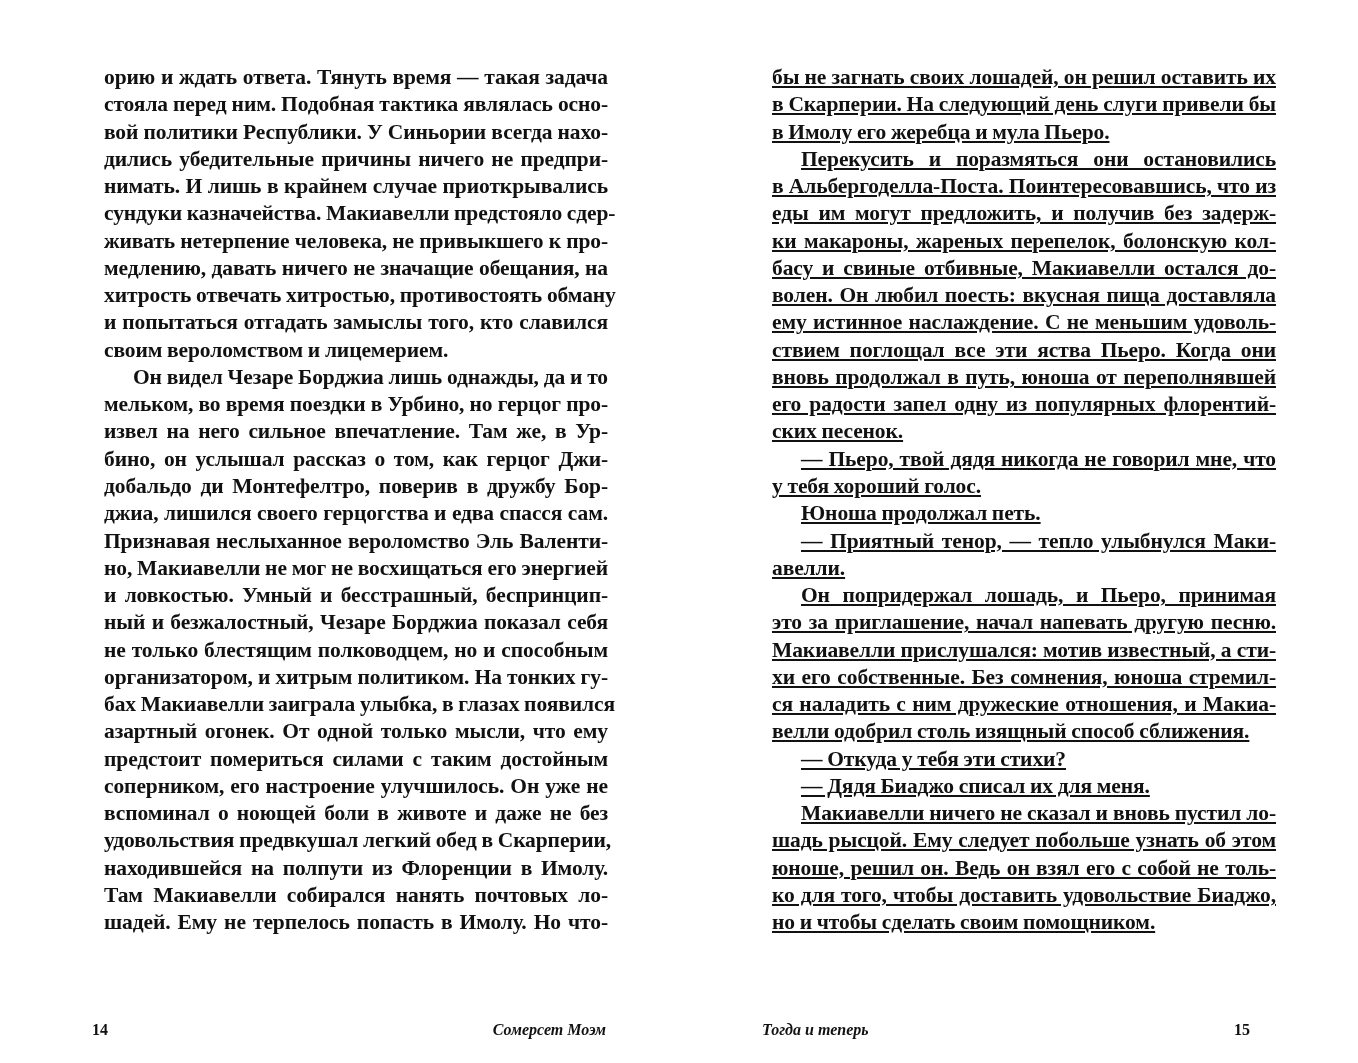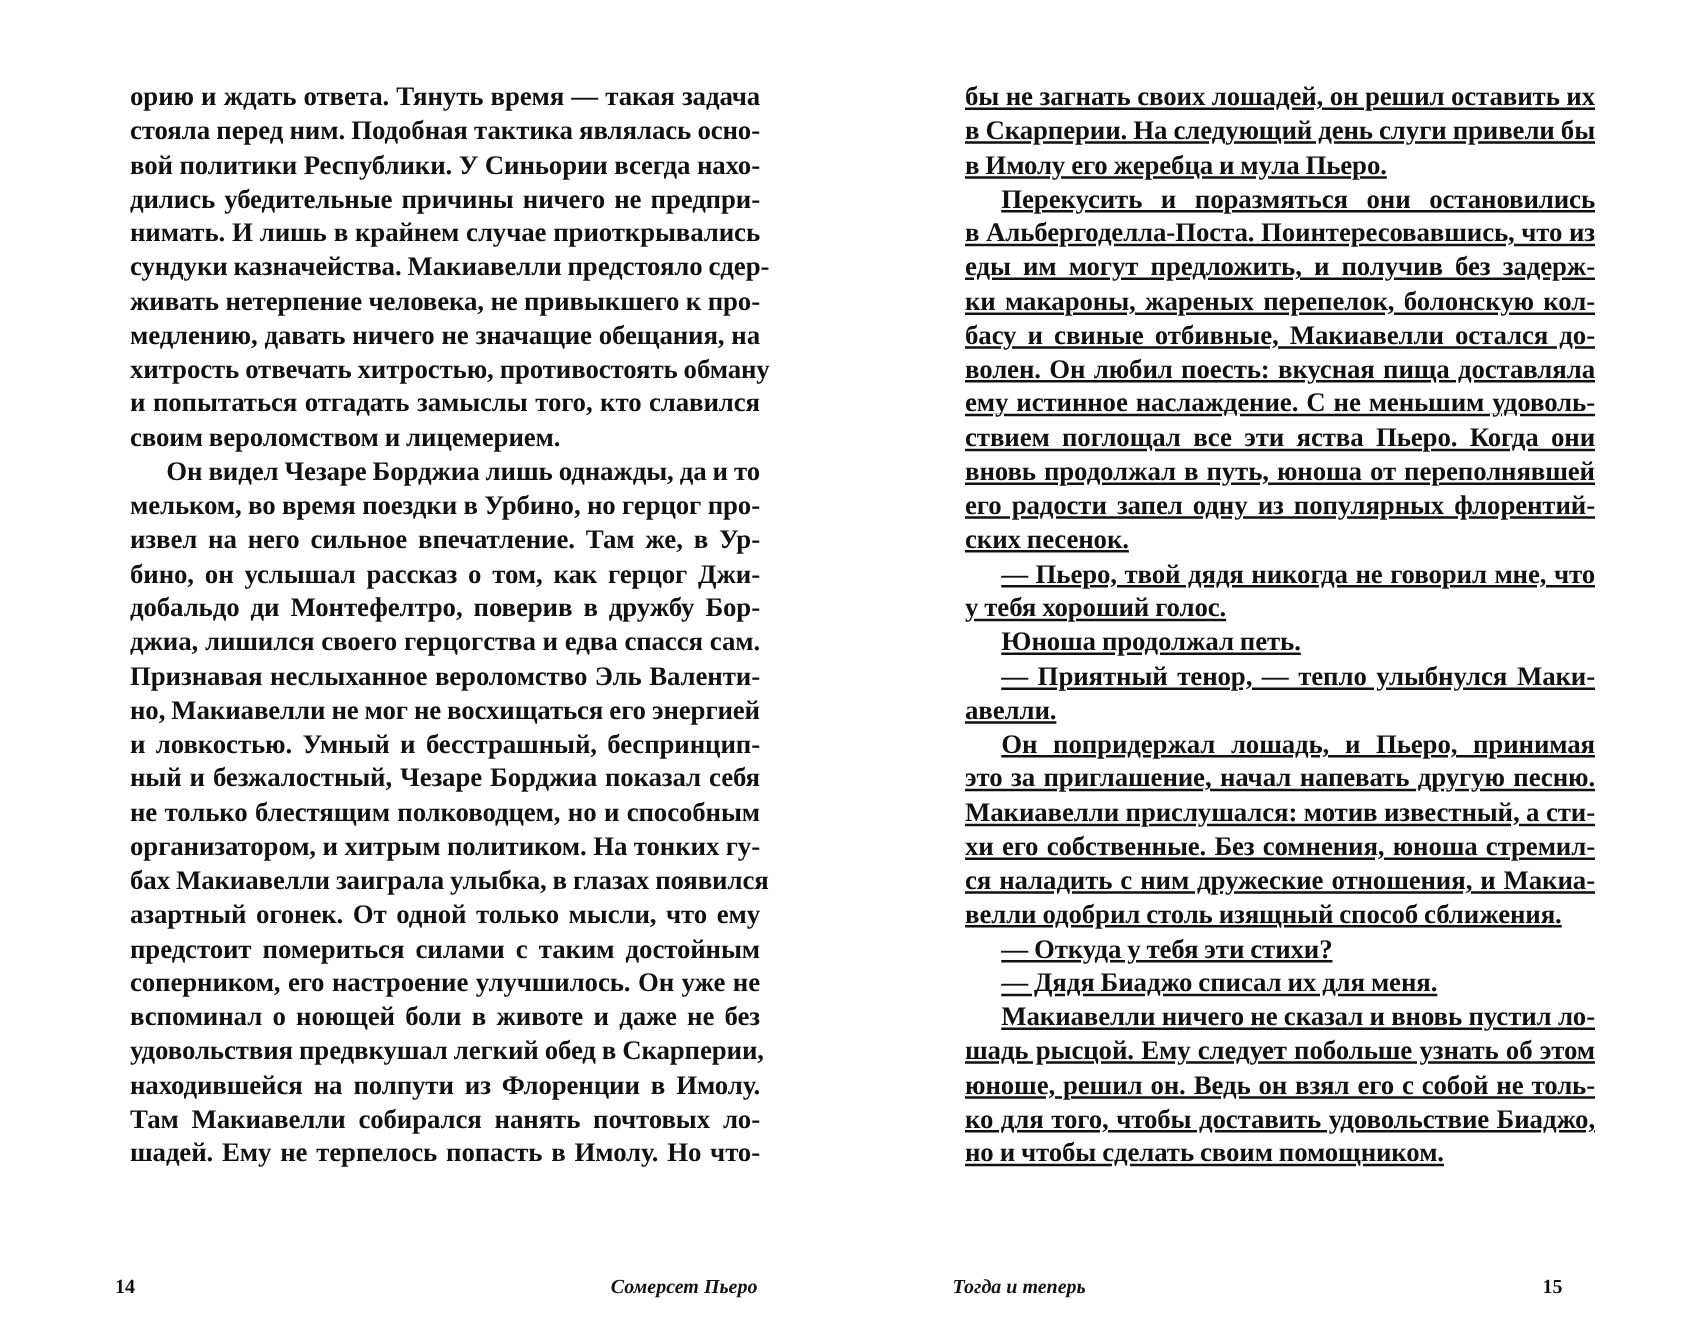--- a/index.html
+++ b/index.html
@@ -135,18 +135,18 @@
     <span class="line indent last">— Дядя Биаджо списал их для меня.</span>
     <span class="line indent">Макиавелли ничего не сказал и вновь пустил ло-</span>
     <span class="line">шадь рысцой. Ему следует побольше узнать об этом</span>
     <span class="line">юноше, решил он. Ведь он взял его с собой не толь-</span>
     <span class="line">ко для того, чтобы доставить удовольствие Биаджо,</span>
     <span class="line last">но и чтобы сделать своим помощником.</span>
   </div>
 
 <div class="footer left">
   <span class="folio">14</span>
-  <span class="running-head">Сомерсет Пьеро</span>
+  <span class="running-head">Сомерсет Моэм</span>
 </div>
 <div class="footer right">
   <span class="running-head">Тогда и теперь</span>
   <span class="folio">15</span>
 </div>
 
 </body></html>

